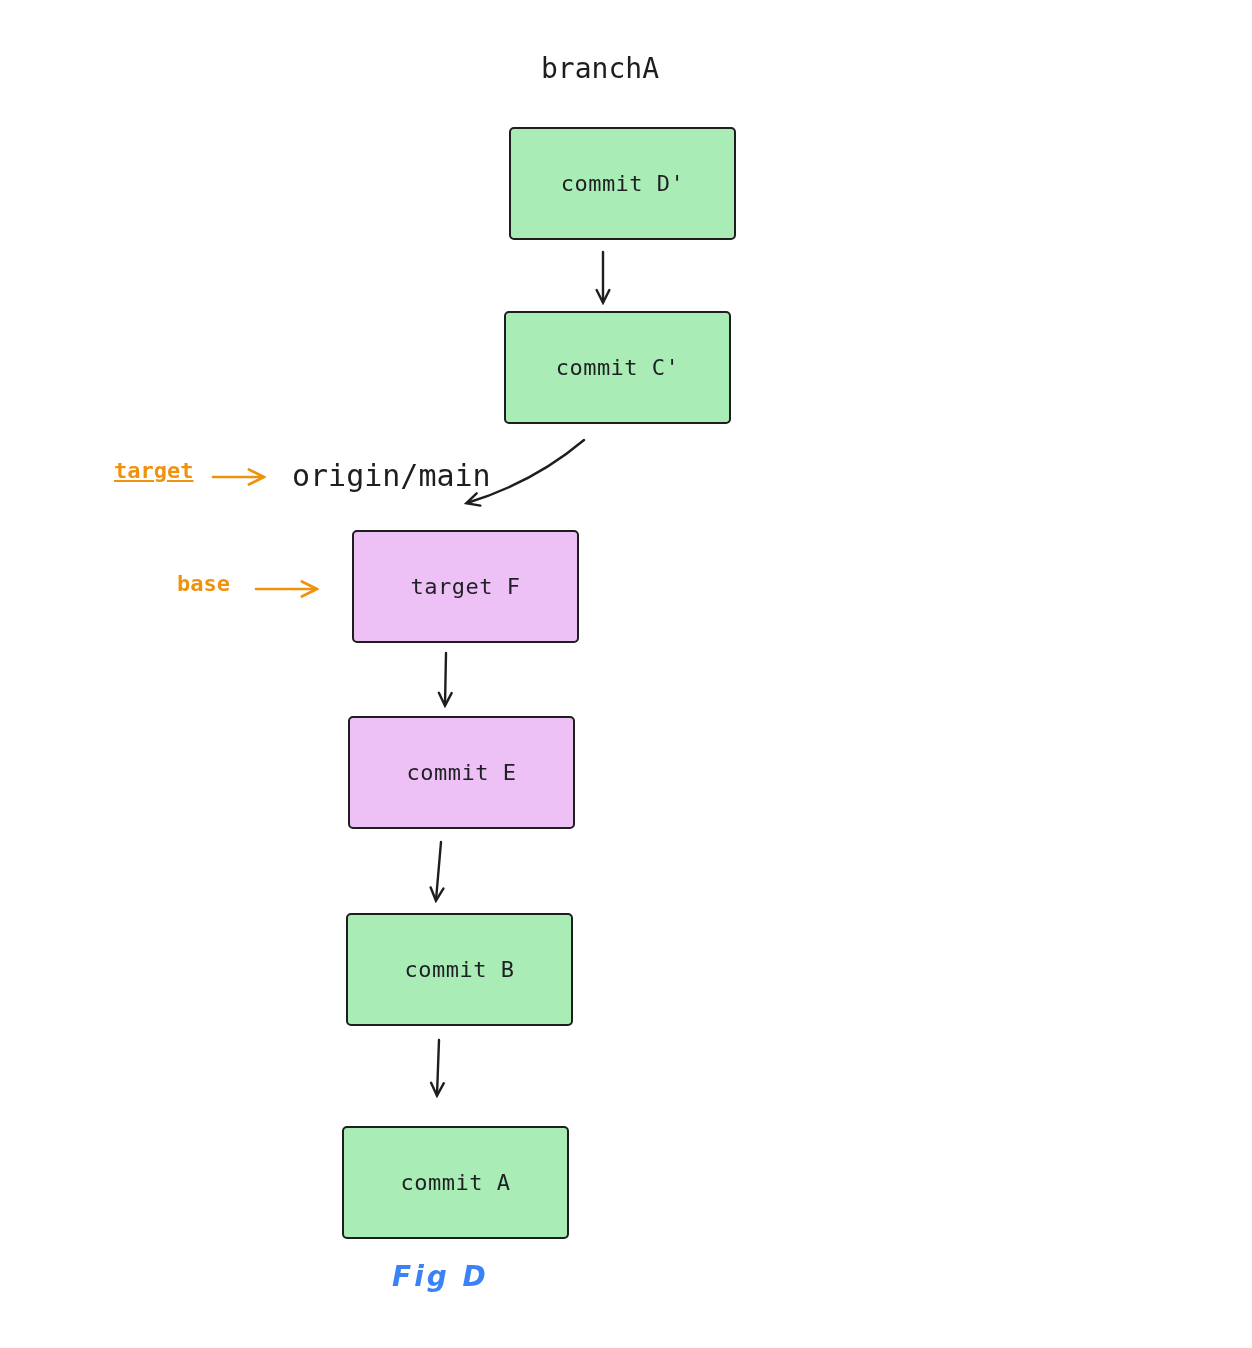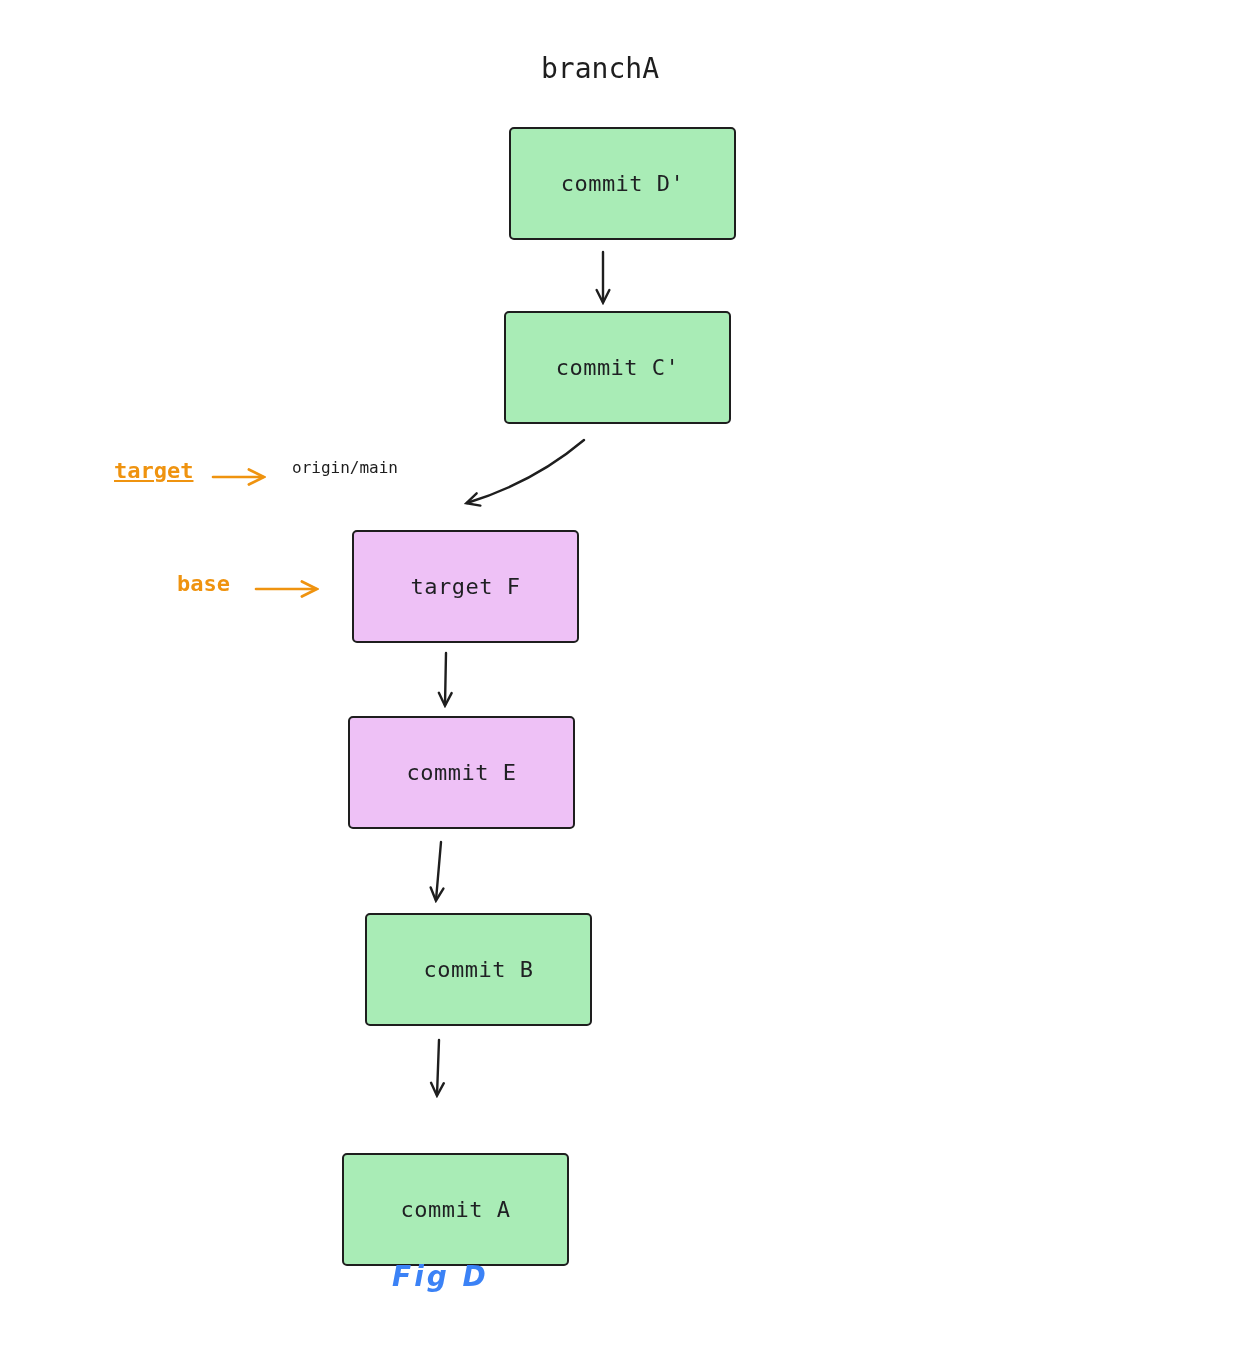--- a/index.html
+++ b/index.html
@@ -34,32 +34,32 @@
     font-size: 22px;
     letter-spacing: 0.5px;
     color: #1f2023;
     white-space: pre;
   }
   .n0 { left: 509px; top: 127px; }
   .n1 { left: 504px; top: 311px; }
   .n2 { left: 352px; top: 530px; }
   .n3 { left: 348px; top: 716px; text-align: center; }
   .n4 { left: 346px; top: 913px; }
-  .n5 { left: 342px; top: 1153px; }
+  .n5 { left: 342px; top: 1126px; }
   .lbl { position: absolute; white-space: pre; }
   .branch-lbl {
     left: 520px; top: 52px; width: 160px;
     text-align: center; font-size: 28px;
   }
   .orange-lbl {
     font-size: 22px; font-weight: bold; color: #ef930f;
   }
   .target-lbl { left: 114px; top: 458px; text-decoration: underline; }
   .base-lbl   { left: 177px; top: 571px; }
-  .origin-lbl { left: 292px; top: 458px; font-size: 16px; }
+  .origin-lbl { left: 292px; top: 458px; font-size: 30px; }
   .caption-lbl {
     left: 392px; top: 1260px;
     font-family: "DejaVu Sans", sans-serif;
     font-style: italic;
     font-weight: bold;
     font-size: 28px;
     letter-spacing: 3px;
     color: #3b82f6;
   }
 </style>
@@ -108,21 +108,21 @@
   </div>
   <div class="node n1" style="background-color: rgb(169, 236, 182);">
     <span class="node-label">commit C'</span>
   </div>
   <div class="node n2" style="background-color: rgb(238, 193, 246);">
     <span class="node-label">target F</span>
   </div>
   <div class="node n3" style="background-color: rgb(238, 193, 246);">
     <span class="node-label">commit E</span>
   </div>
-  <div class="node n4" style="background-color: rgb(169, 236, 182); margin-left: 19px;">
+  <div class="node n4" style="background-color: rgb(169, 236, 182);">
     <span class="node-label">commit B</span>
   </div>
   <div class="node n5" style="background-color: rgb(169, 236, 182);">
     <span class="node-label">commit A</span>
   </div>
 
   <div class="lbl orange-lbl target-lbl">target</div>
   <div class="lbl origin-lbl">origin/main</div>
   <div class="lbl orange-lbl base-lbl">base</div>
 

